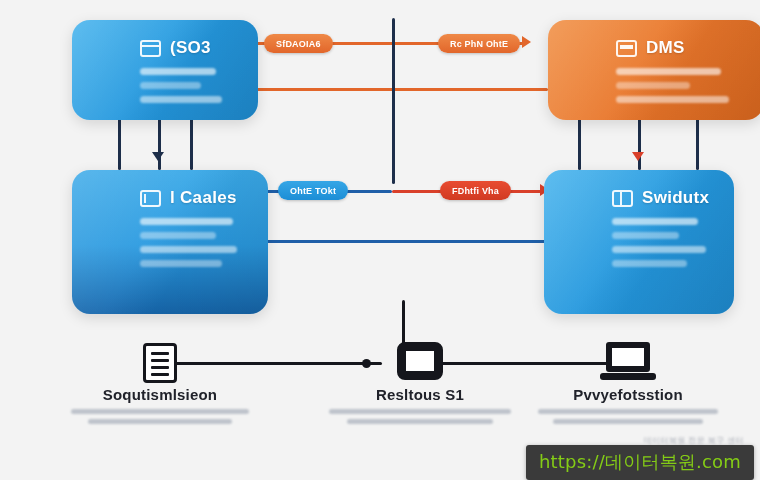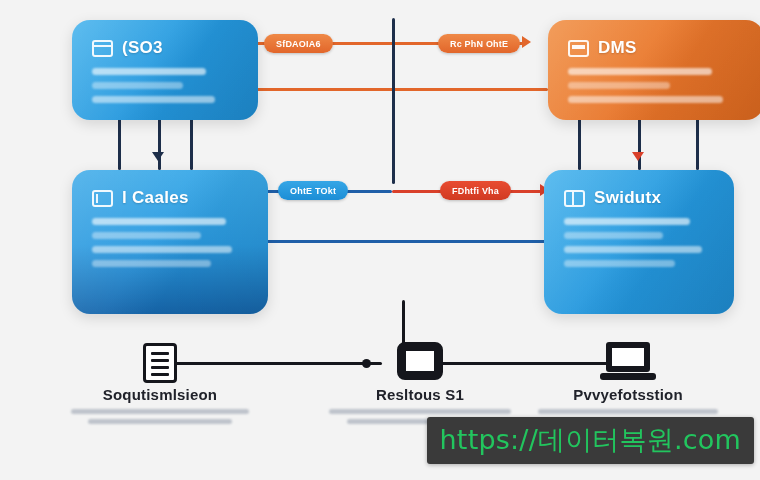--- a/index.html
+++ b/index.html
@@ -18,21 +18,21 @@
   .card{
     position:absolute;border-radius:18px;
     box-shadow:0 4px 14px rgba(0,0,0,.13);
     overflow:hidden;
   }
   .card .sheen{
     position:absolute;inset:0;
     background:linear-gradient(122deg,rgba(255,255,255,.16) 0%,rgba(255,255,255,.05) 42%,rgba(0,0,0,.05) 60%,rgba(0,0,0,.10) 100%);
     pointer-events:none;
   }
-  .card .inner{position:absolute;inset:0;padding:18px 20px;box-sizing:border-box;}
+  .card .inner{position:absolute;inset:0;padding:18px 20px;box-sizing:border-box;margin-left:48px;}
 
   .card-blue{background:linear-gradient(135deg,#3fb0ec 0%,#2497dd 55%,#1f8ed4 100%);}
   .card-blue-deep{background:linear-gradient(180deg,#3aa9e8 0%,#2a9ae0 52%,#1667ad 100%);}
   .card-orange{background:linear-gradient(135deg,#f08a3c 0%,#e8752a 55%,#e06a1f 100%);}
 
   .card-head{display:flex;align-items:center;gap:9px;margin-bottom:10px;filter:blur(.5px);}
   .card-title{
     color:#ffffff;font-size:17px;font-weight:700;letter-spacing:.3px;
     text-shadow:0 1px 2px rgba(0,0,0,.18);
     white-space:nowrap;
@@ -111,23 +111,23 @@
     position:absolute;left:6px;top:0;width:44px;height:30px;
     border:4px solid #15161c;border-radius:3px;background:#15161c;box-sizing:border-box;
   }
   .ico-laptop .scr span{position:absolute;inset:2px;background:#ffffff;display:block;}
   .ico-laptop .base{
     position:absolute;left:0;bottom:2px;width:56px;height:7px;background:#15161c;border-radius:3px;
   }
 
   
   #watermark{
-    position:absolute;right:6px;bottom:16px;
-    background:#3a3a3a;color:#22c55e;
-    font-size:27px;letter-spacing:.2px;
+    position:absolute;right:6px;bottom:0;
+    background:#3a3a3a;color:#84cc16;
+    font-size:18px;letter-spacing:.2px;
     padding:5px 13px 6px;border-radius:3px;
     box-shadow:0 1px 4px rgba(0,0,0,.3);
     font-family:"DejaVu Sans", sans-serif;
   }
   #wm-faint{
     position:absolute;right:16px;bottom:34px;
     font-size:8px;color:rgba(120,128,142,.55);filter:blur(.9px);
     letter-spacing:.4px;
   }
 </style>

